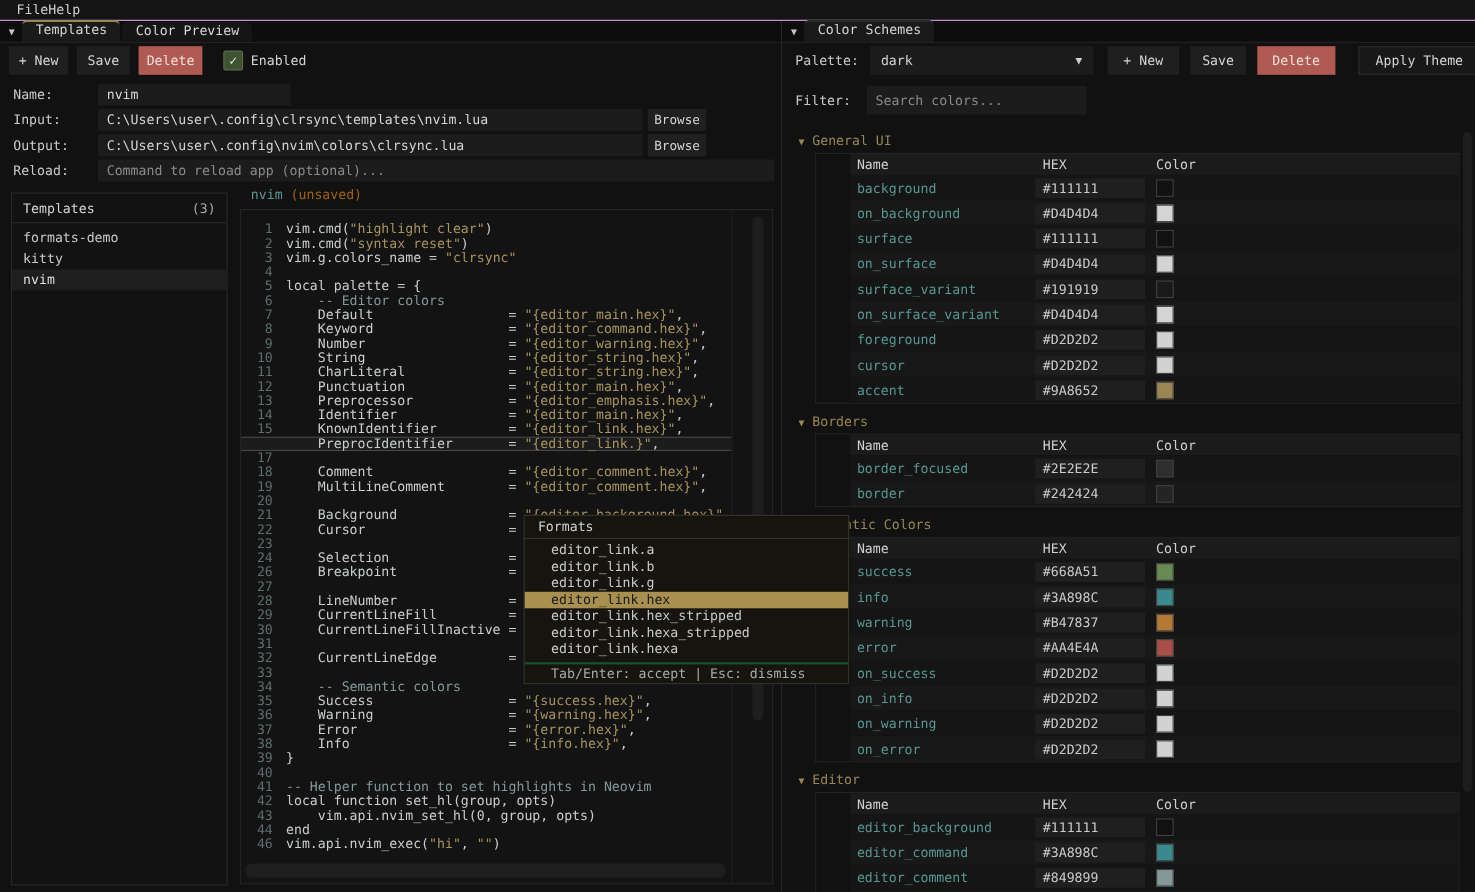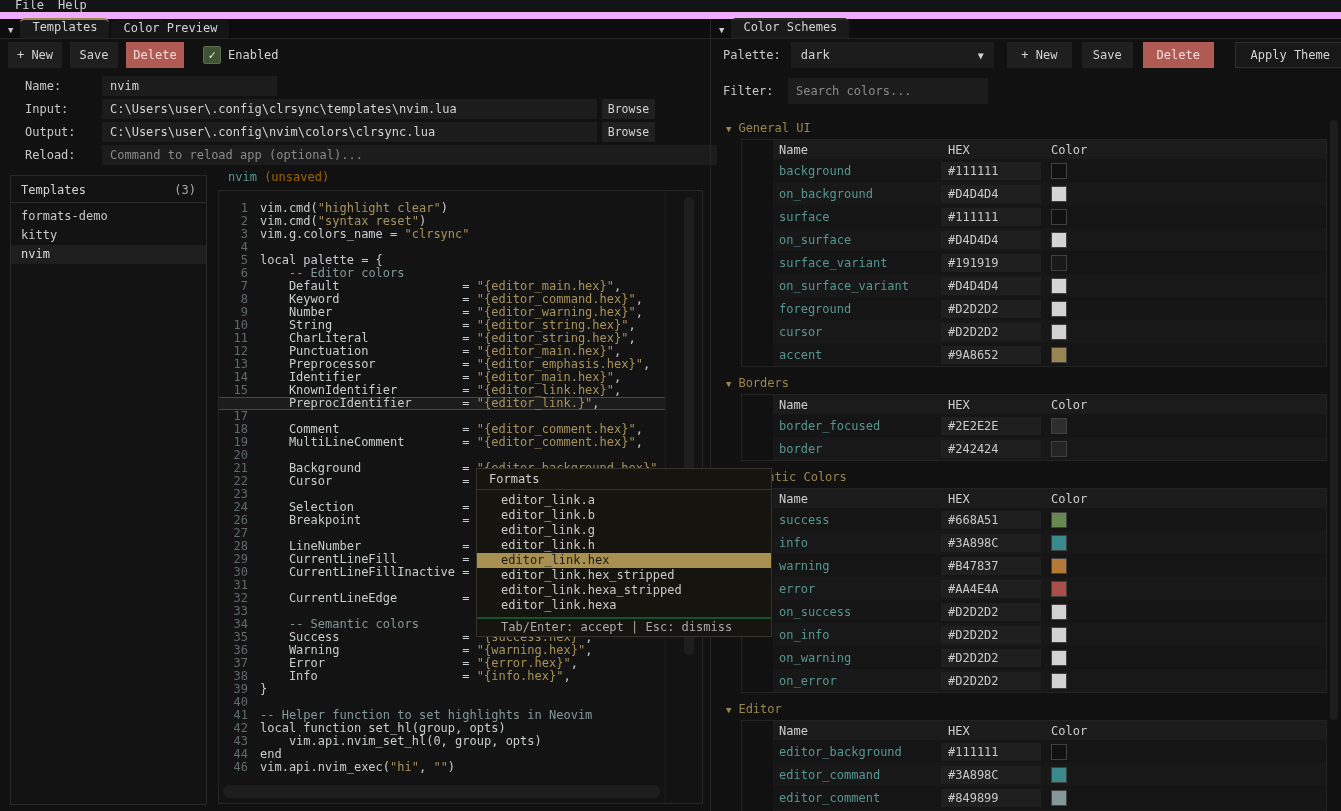--- a/index.html
+++ b/index.html
@@ -1,36 +1,36 @@
 <!DOCTYPE html>
 <html><head>
 <meta charset="utf-8">
 <style>
   html,body{margin:0;padding:0;background:#0b0b0b;}
   .app{position:relative;width:1341px;height:811px;background:#111111;overflow:hidden;
        font-family:"DejaVu Sans Mono","Liberation Mono",monospace;font-size:12px;color:#d4d4d4;}
   
   .menubar{position:absolute;top:0;left:0;width:100%;height:19px;background:#141414;
-           border-bottom:7px solid #f0abfc;display:flex;align-items:flex-end;gap:14px;padding-left:15px;box-sizing:border-box;}
+           border-bottom:1px solid #f0abfc;display:flex;align-items:center;padding-left:15px;box-sizing:border-box;}
   .menu-item{color:#d0d0d0;cursor:default;}
   
   .left-pane{position:absolute;top:19px;left:0;width:710px;height:792px;}
   .right-pane{position:absolute;top:19px;left:710px;width:631px;height:792px;border-left:1px solid #262626;box-sizing:border-box;}
   .tabbar{position:absolute;top:0;left:0;right:0;height:19px;background:#0d0d0d;border-bottom:1px solid #242424;display:flex;align-items:flex-end;}
   .pane-arrow{color:#c7c7c7;font-size:9px;margin:0 7px 3px 8px;}
   .tab{height:18px;line-height:17px;padding:0 12px;background:#151515;color:#d4d4d4;border-radius:5px 5px 0 0;margin-right:2px;}
   .tab.active{background:#1a1a1a;border-top:2px solid #9A8652;line-height:15px;}
   
   .toolbar{position:absolute;top:23px;left:8px;display:flex;align-items:center;}
   .btn{height:26px;background:#1f1f1f;color:#d4d4d4;display:inline-flex;align-items:center;justify-content:center;cursor:default;}
   .btn-danger{background:#AF5B54;color:#F2DEDC;}
   .checkbox{width:16px;height:16px;background:#3f5231;border:1px solid #5c6c4c;border-radius:2px;
             display:inline-flex;align-items:center;justify-content:center;color:#e3e8e1;font-size:12px;}
   
-  .form{position:absolute;top:55px;left:25px;}
+  .form{position:absolute;top:55px;left:12px;}
   .frow{height:23px;display:flex;align-items:center;}
   .flabel{width:77px;color:#c9c9c9;flex:none;}
   .tinput{background:#1c1c1c;border:0;color:#d4d4d4;height:20px;font:inherit;padding:0 8px;box-sizing:border-box;}
   .tinput::placeholder{color:#8a8a8a;}
   .browse{width:53px;height:20px;margin-left:5px;background:#202020;font-size:11.5px;}
   
   .tpl-panel{position:absolute;left:10px;top:156px;width:197px;height:630px;background:#121212;border:1px solid #282828;box-sizing:border-box;}
   .tpl-head{display:flex;justify-content:space-between;padding:7px 10px 5px 10px;border-bottom:1px solid #2a2a2a;}
   .tpl-count{color:#a8a8a8;}
   .tpl-item{height:19px;line-height:19px;padding-left:10px;color:#c8c8c8;}
@@ -406,21 +406,20 @@
       </div>
     <div class="r-scroll"></div>
   </div>
 
   <div class="popup">
     <div class="pop-title">Formats</div>
     <div id="pop-items" style="padding:3px 0 4px 0">
         <div class="pop-item">editor_link.a</div>
         <div class="pop-item">editor_link.b</div>
         <div class="pop-item">editor_link.g</div>
-        <div class="pop-item">editor_link.h</div>
         <div class="pop-item sel">editor_link.hex</div>
         <div class="pop-item">editor_link.hex_stripped</div>
         <div class="pop-item">editor_link.hexa_stripped</div>
         <div class="pop-item">editor_link.hexa</div>
       </div>
     <div class="pop-foot">Tab/Enter: accept | Esc: dismiss</div>
   </div>
 
 </div>
 

